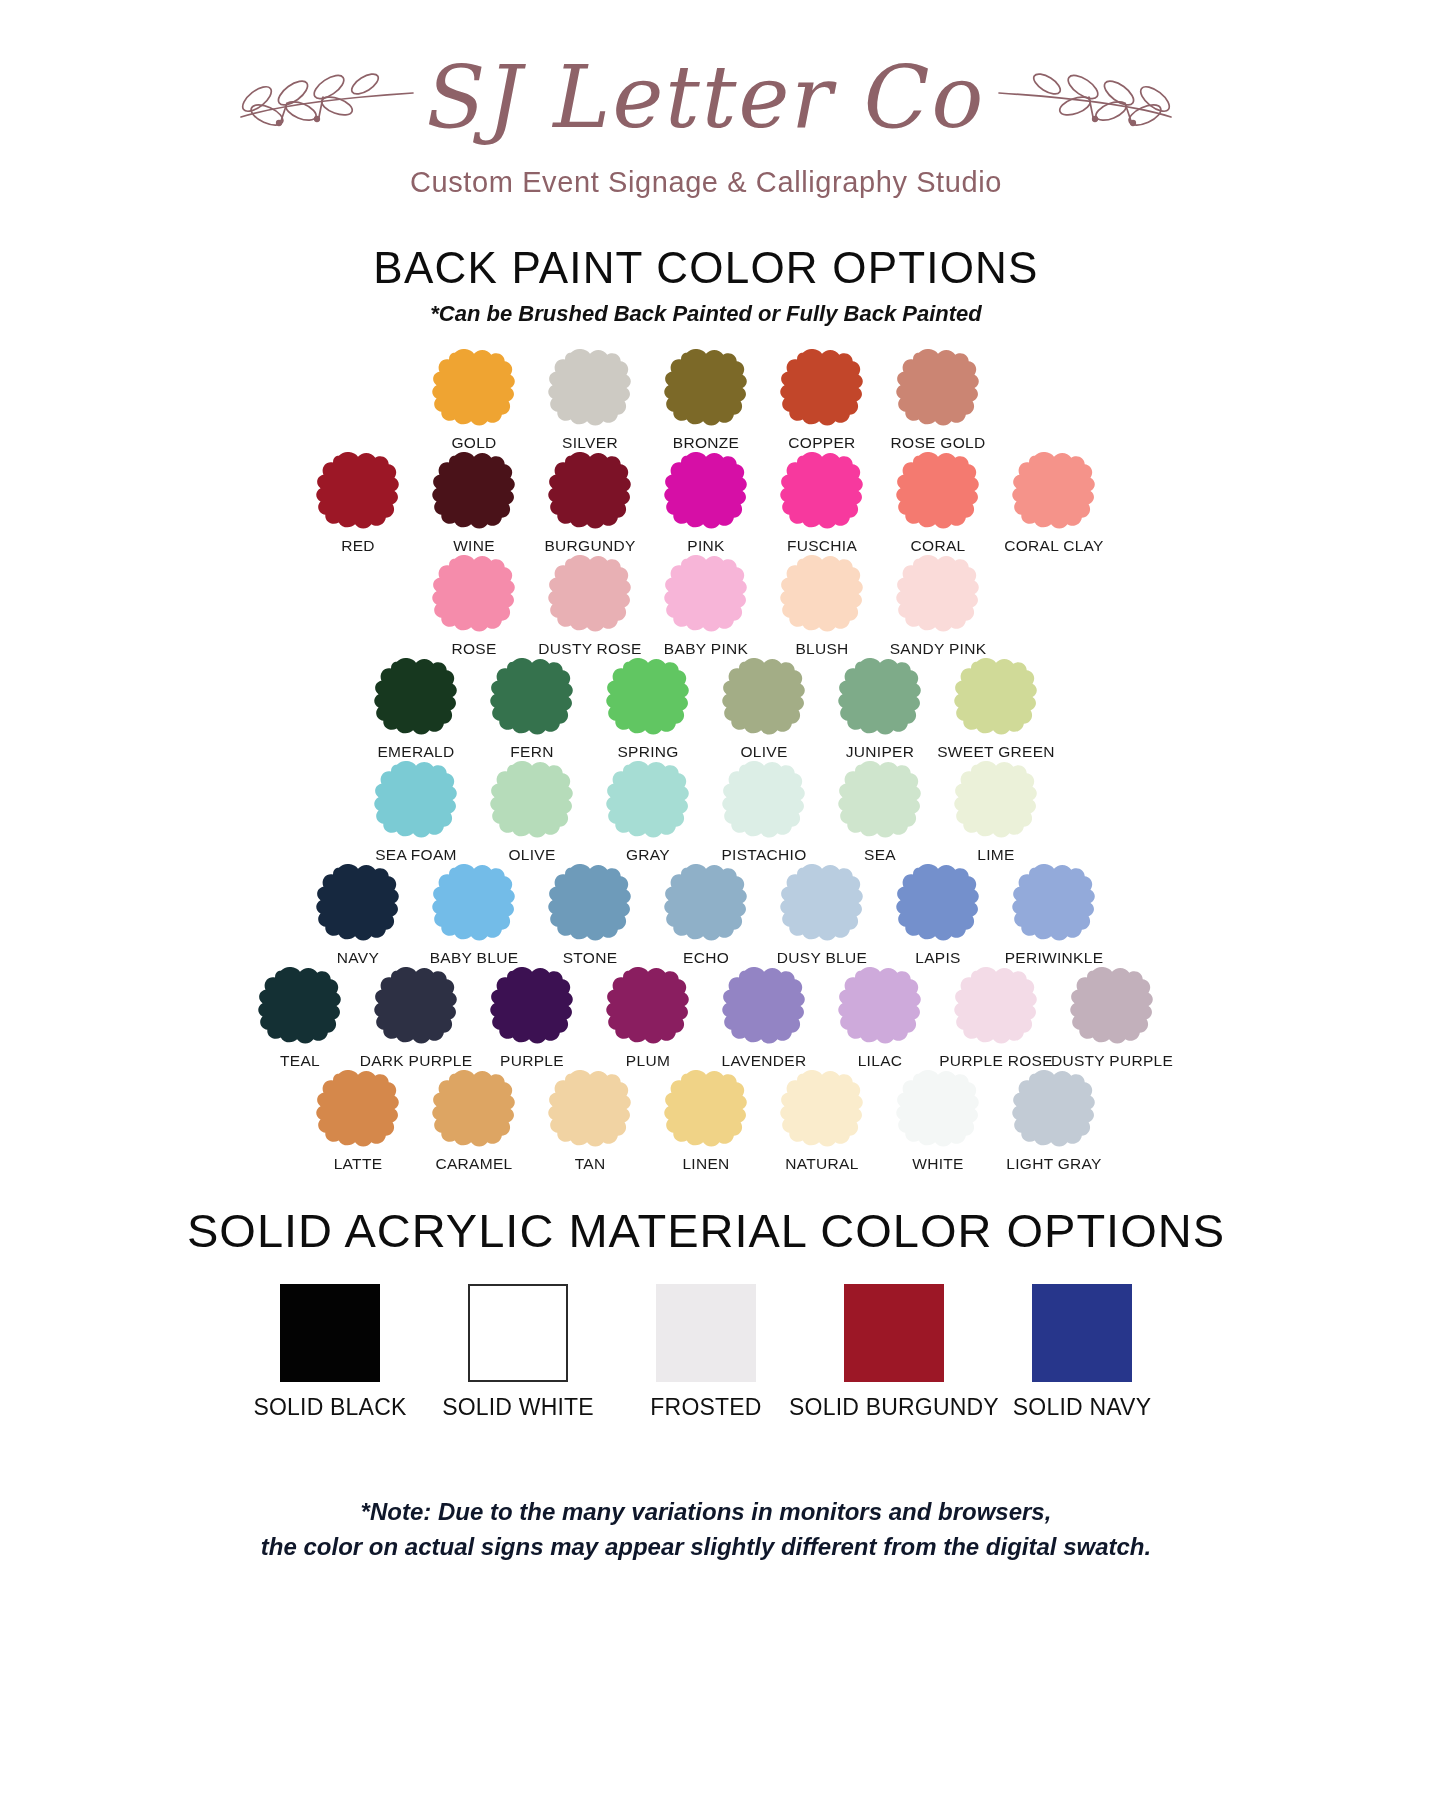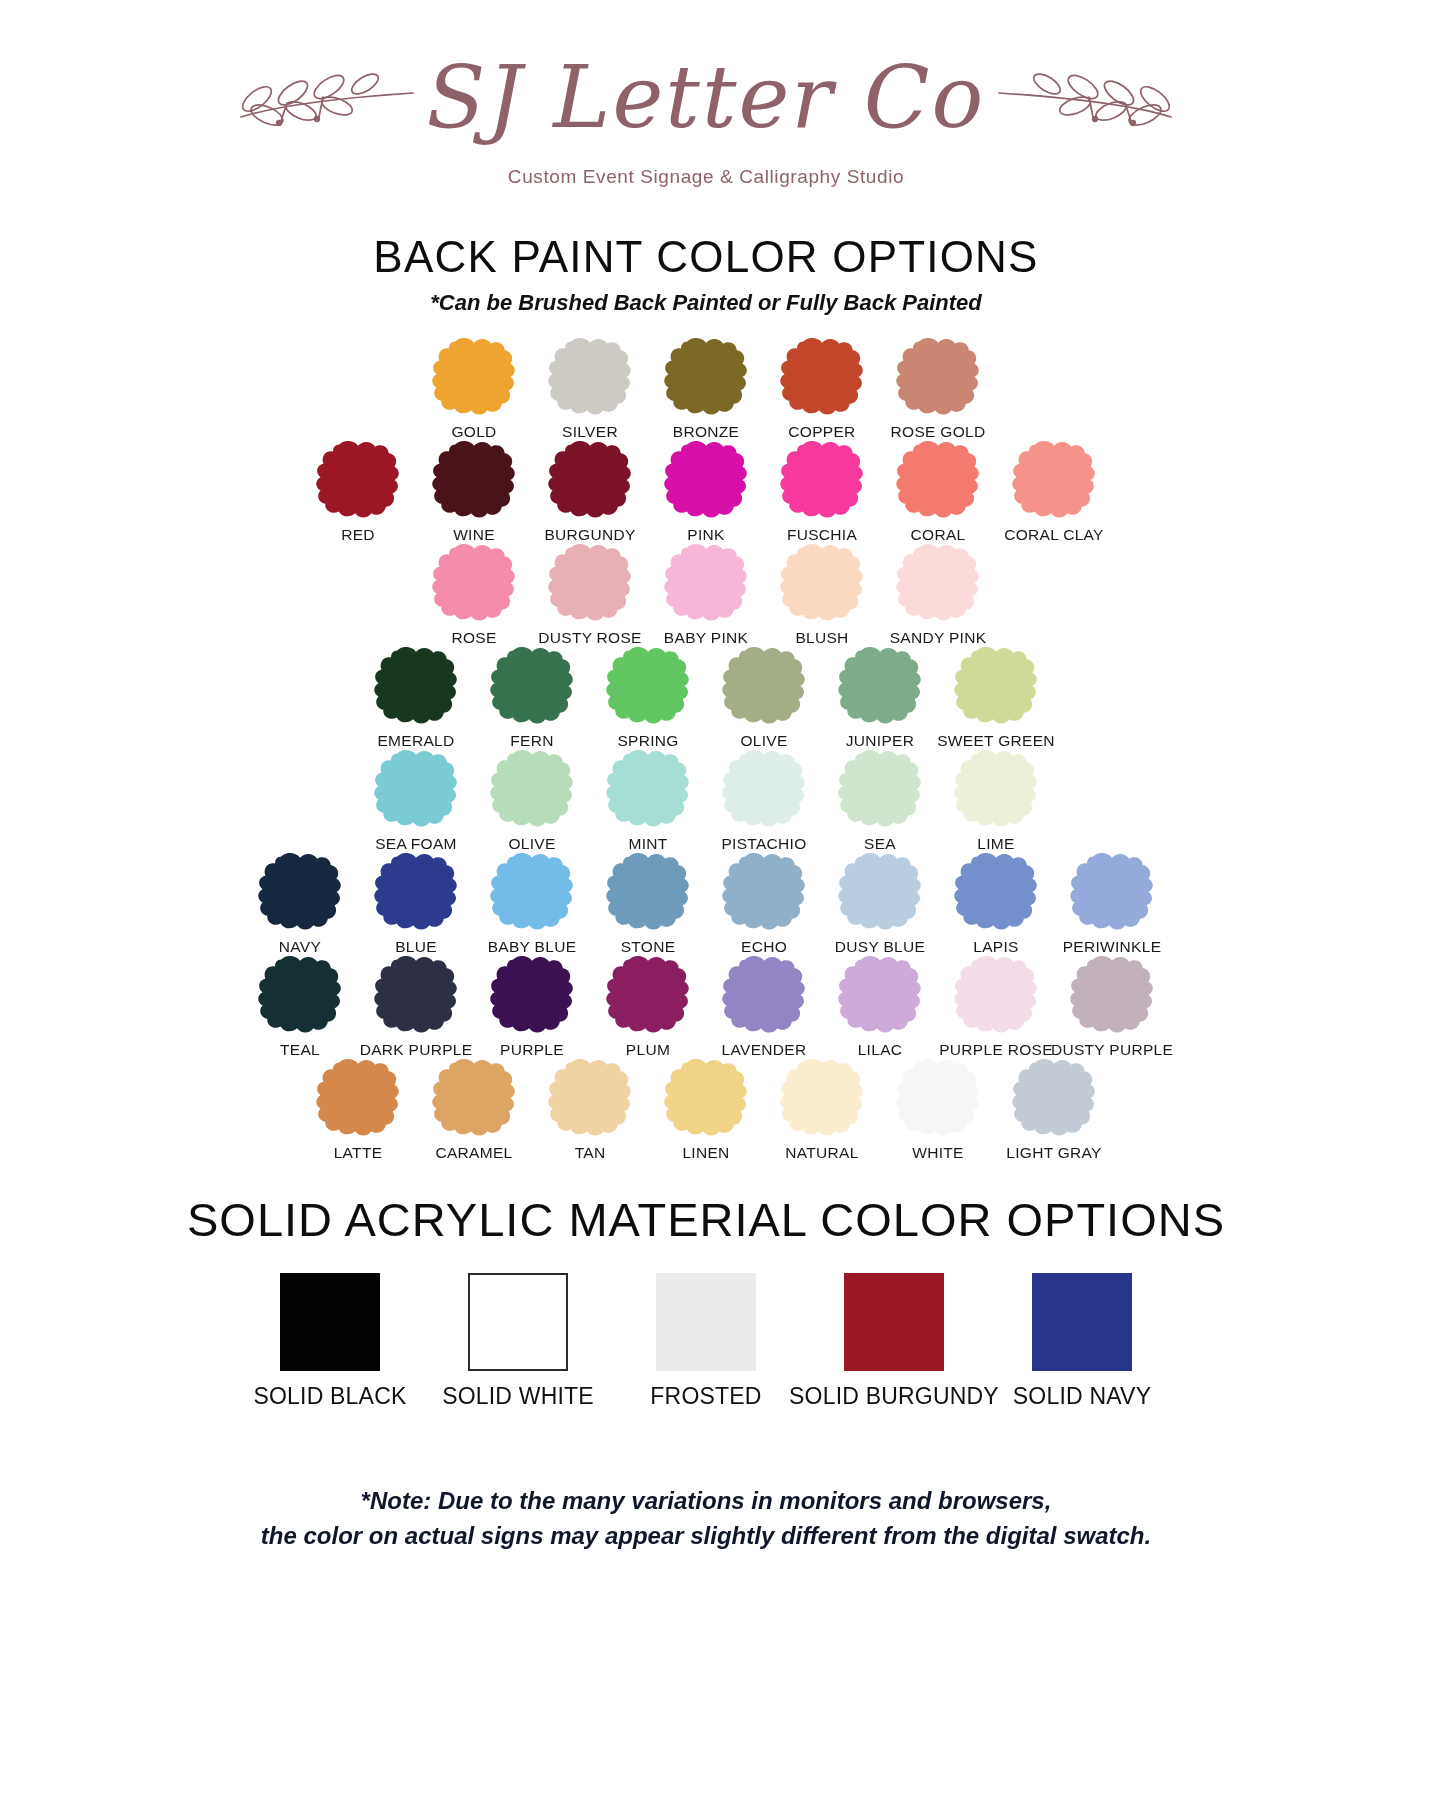--- a/index.html
+++ b/index.html
@@ -38,21 +38,21 @@
     color: #8e6268;
     letter-spacing: 2px;
     font-weight: 400;
     white-space: nowrap;
     transform: translateY(-4px);
   }
   .laurel { flex: 0 0 auto; }
   .tagline {
     margin-top: 10px;
     font-family: "Liberation Sans", sans-serif;
-    font-size: 19px;
+    font-size: 29px;
     letter-spacing: 0.6px;
     color: #8e6268;
     font-weight: 400;
   }
 
   
   .section-title {
     text-align: center;
     font-family: "Liberation Sans", sans-serif;
     font-size: 44px;
@@ -405,21 +405,21 @@
             </svg>
           </div>
           <div class="swatch-label">OLIVE</div>
         </div>
         <div class="swatch-cell">
           <div class="blob-wrap">
             <svg viewBox="0 0 100 82" preserveAspectRatio="none">
               <path fill="#a6ddd4" d="M30,4 C36,-2 46,-1 50,5 C55,-1 64,0 68,6 C74,2 82,6 82,13 C89,14 92,21 88,27 C94,30 94,38 88,41 C94,45 92,53 86,55 C90,61 86,69 79,69 C78,76 70,80 64,76 C60,82 51,82 47,76 C42,81 33,80 30,74 C23,78 15,73 16,66 C9,65 6,57 11,52 C5,49 5,41 11,38 C5,34 7,25 14,24 C11,17 16,9 24,11 C24,6 27,4 30,4 Z"></path>
             </svg>
           </div>
-          <div class="swatch-label">MINT</div>
+          <div class="swatch-label">GRAY</div>
         </div>
         <div class="swatch-cell">
           <div class="blob-wrap">
             <svg viewBox="0 0 100 82" preserveAspectRatio="none">
               <path fill="#dceee6" d="M30,4 C36,-2 46,-1 50,5 C55,-1 64,0 68,6 C74,2 82,6 82,13 C89,14 92,21 88,27 C94,30 94,38 88,41 C94,45 92,53 86,55 C90,61 86,69 79,69 C78,76 70,80 64,76 C60,82 51,82 47,76 C42,81 33,80 30,74 C23,78 15,73 16,66 C9,65 6,57 11,52 C5,49 5,41 11,38 C5,34 7,25 14,24 C11,17 16,9 24,11 C24,6 27,4 30,4 Z"></path>
             </svg>
           </div>
           <div class="swatch-label">PISTACHIO</div>
         </div>
         <div class="swatch-cell">
@@ -440,28 +440,20 @@
         </div>
       </div>
       <div class="swatch-row">
         <div class="swatch-cell">
           <div class="blob-wrap">
             <svg viewBox="0 0 100 82" preserveAspectRatio="none">
               <path fill="#16283f" d="M30,4 C36,-2 46,-1 50,5 C55,-1 64,0 68,6 C74,2 82,6 82,13 C89,14 92,21 88,27 C94,30 94,38 88,41 C94,45 92,53 86,55 C90,61 86,69 79,69 C78,76 70,80 64,76 C60,82 51,82 47,76 C42,81 33,80 30,74 C23,78 15,73 16,66 C9,65 6,57 11,52 C5,49 5,41 11,38 C5,34 7,25 14,24 C11,17 16,9 24,11 C24,6 27,4 30,4 Z"></path>
             </svg>
           </div>
           <div class="swatch-label">NAVY</div>
-        </div>
-        <div class="swatch-cell">
-          <div class="blob-wrap">
-            <svg viewBox="0 0 100 82" preserveAspectRatio="none">
-              <path fill="#2c3b8d" d="M30,4 C36,-2 46,-1 50,5 C55,-1 64,0 68,6 C74,2 82,6 82,13 C89,14 92,21 88,27 C94,30 94,38 88,41 C94,45 92,53 86,55 C90,61 86,69 79,69 C78,76 70,80 64,76 C60,82 51,82 47,76 C42,81 33,80 30,74 C23,78 15,73 16,66 C9,65 6,57 11,52 C5,49 5,41 11,38 C5,34 7,25 14,24 C11,17 16,9 24,11 C24,6 27,4 30,4 Z"></path>
-            </svg>
-          </div>
-          <div class="swatch-label">BLUE</div>
         </div>
         <div class="swatch-cell">
           <div class="blob-wrap">
             <svg viewBox="0 0 100 82" preserveAspectRatio="none">
               <path fill="#73bce8" d="M30,4 C36,-2 46,-1 50,5 C55,-1 64,0 68,6 C74,2 82,6 82,13 C89,14 92,21 88,27 C94,30 94,38 88,41 C94,45 92,53 86,55 C90,61 86,69 79,69 C78,76 70,80 64,76 C60,82 51,82 47,76 C42,81 33,80 30,74 C23,78 15,73 16,66 C9,65 6,57 11,52 C5,49 5,41 11,38 C5,34 7,25 14,24 C11,17 16,9 24,11 C24,6 27,4 30,4 Z"></path>
             </svg>
           </div>
           <div class="swatch-label">BABY BLUE</div>
         </div>
         <div class="swatch-cell">

